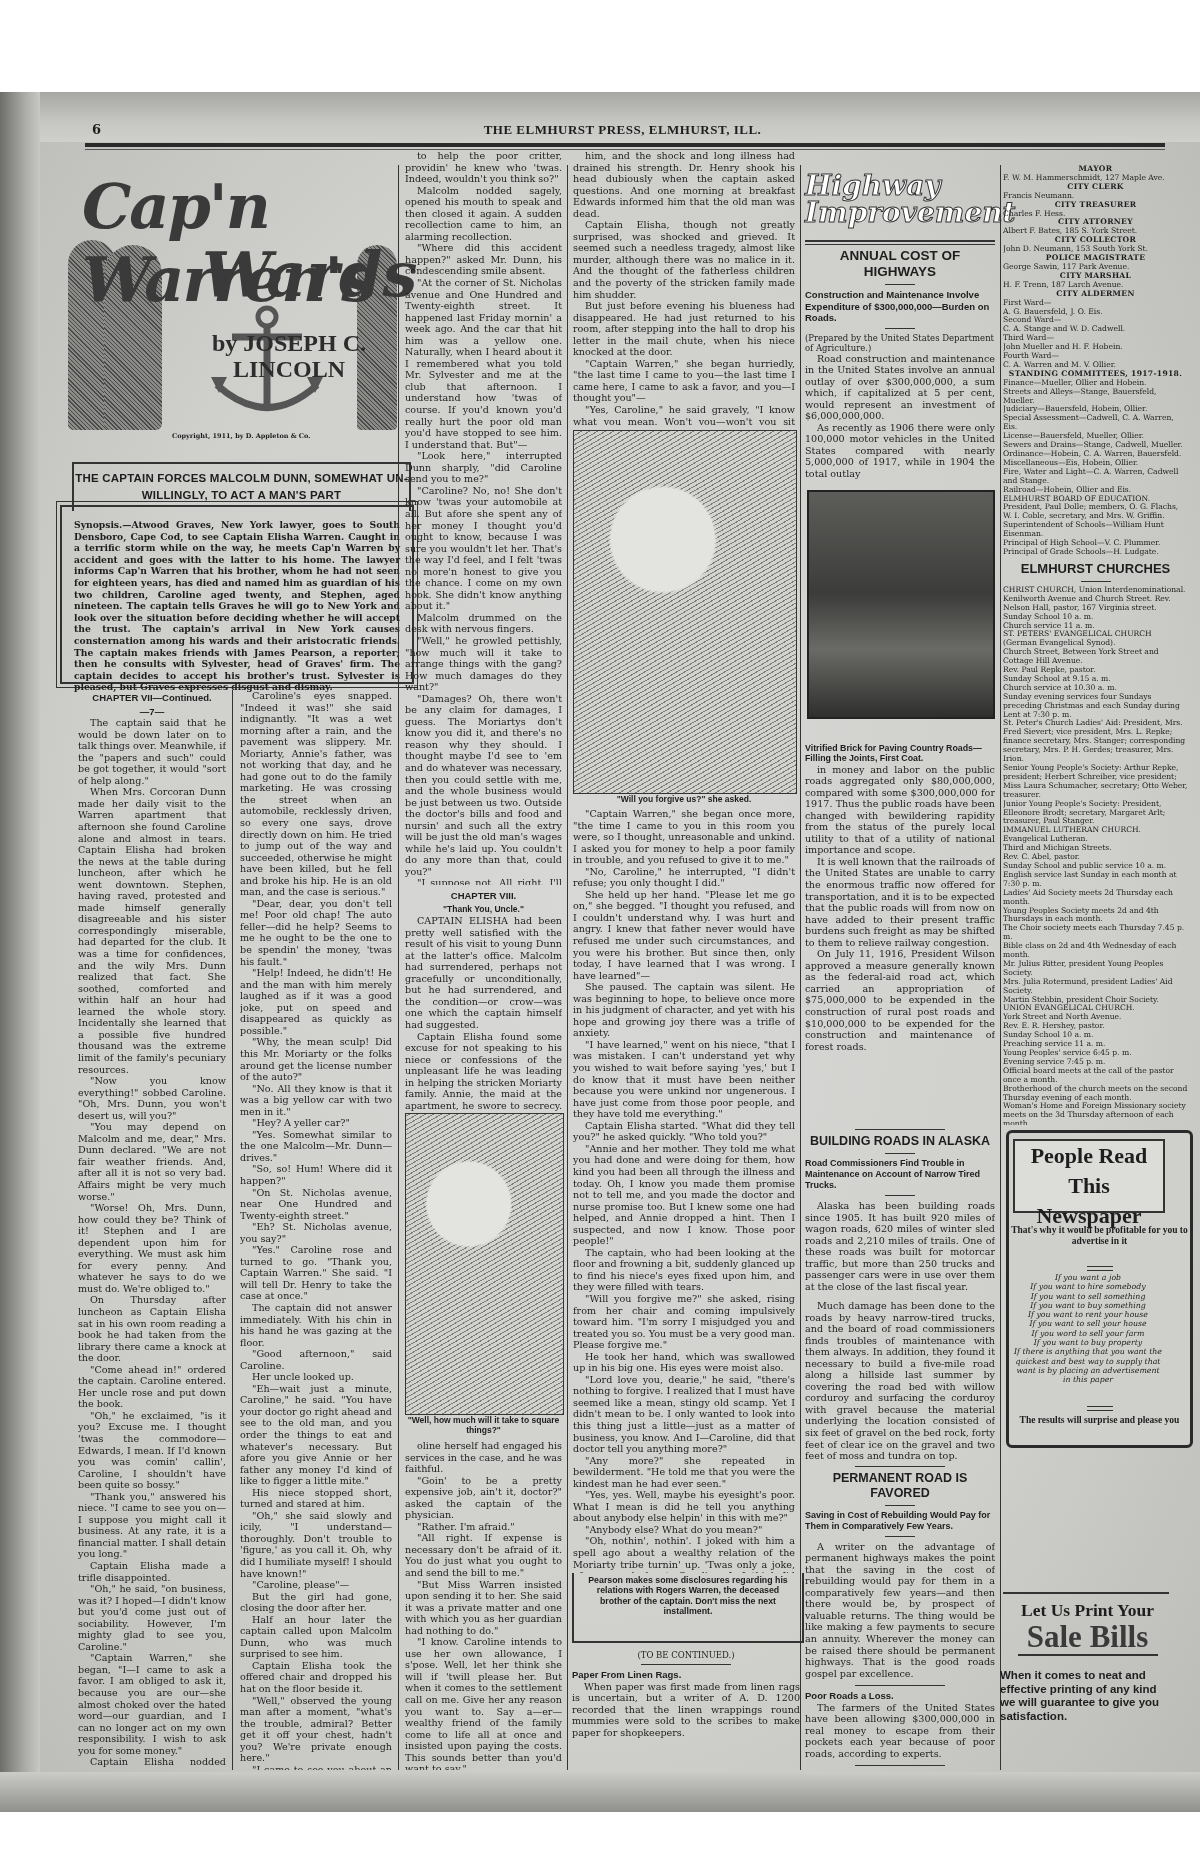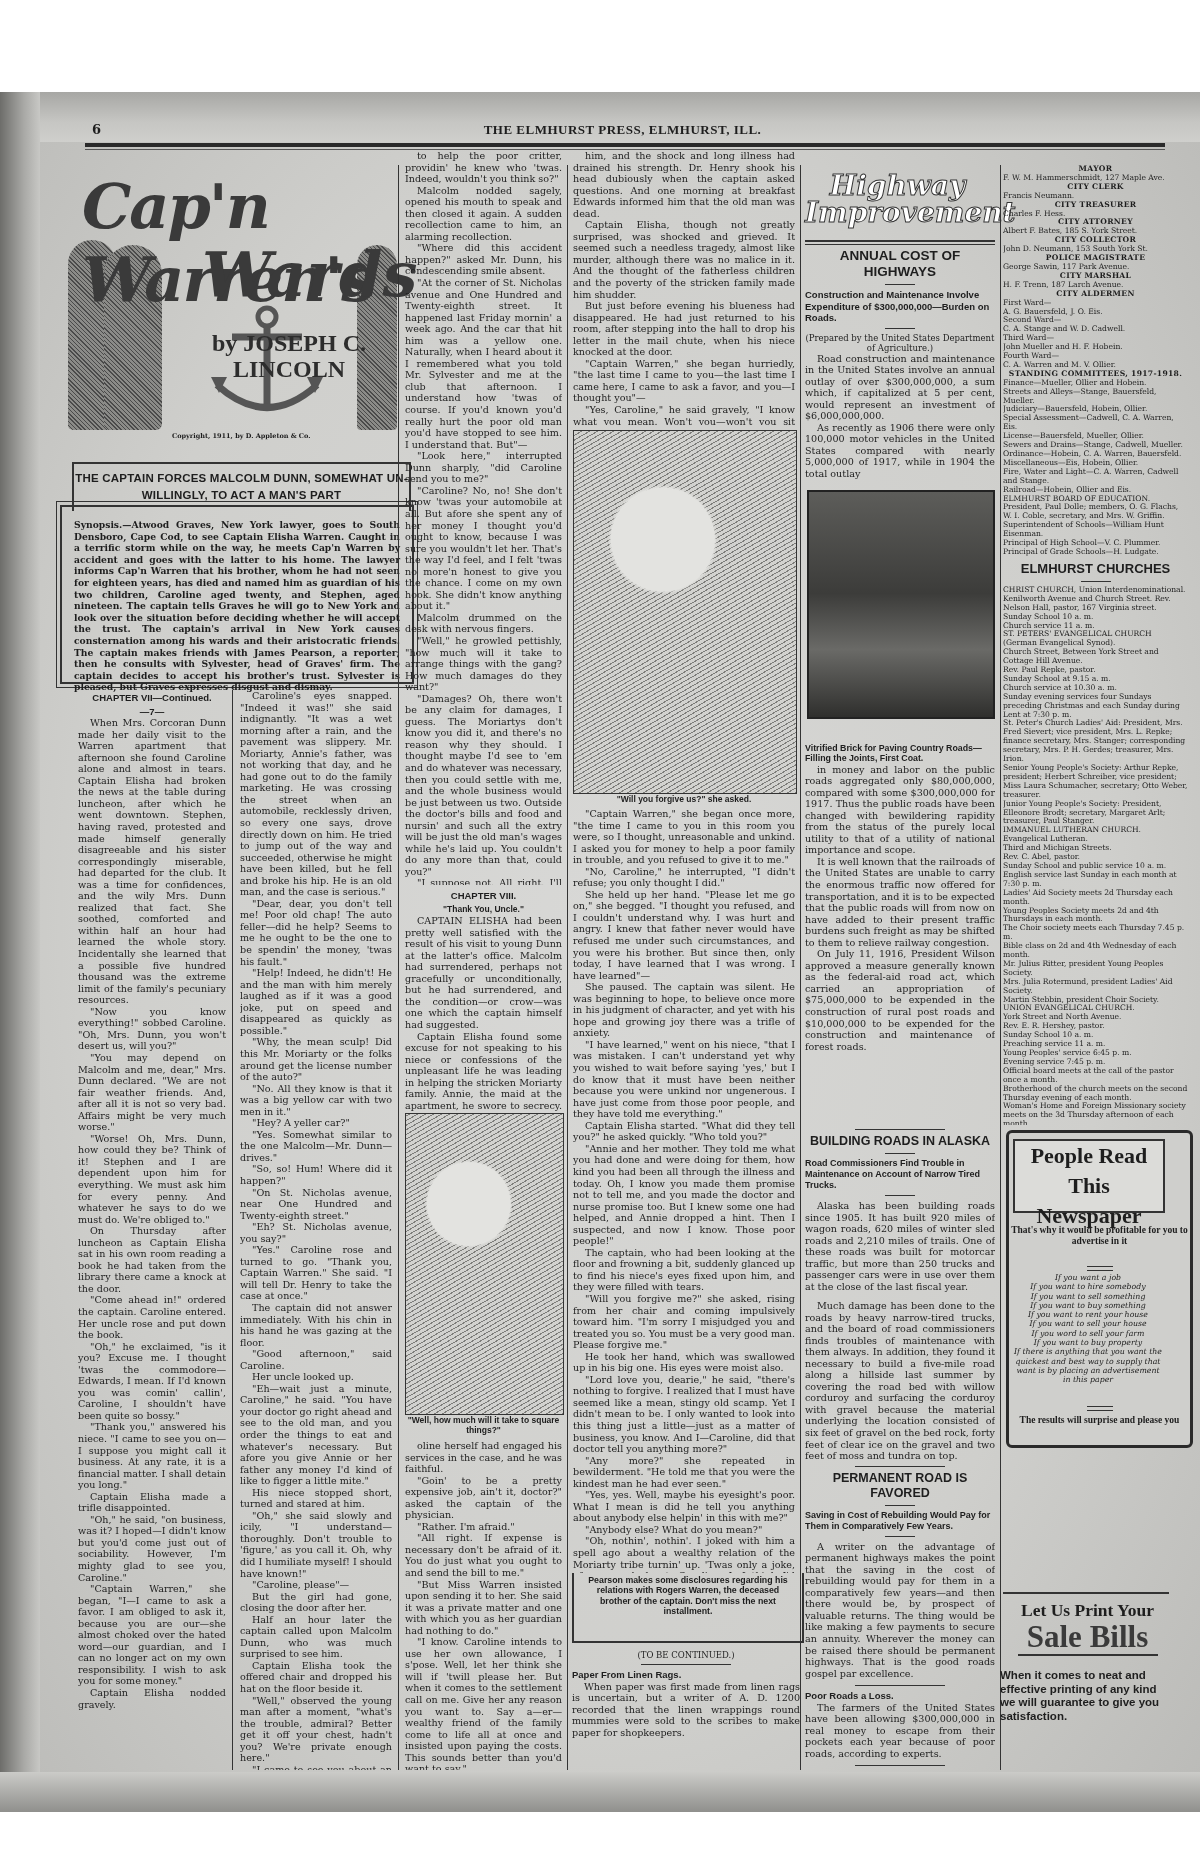--- a/index.html
+++ b/index.html
@@ -53,21 +53,21 @@
 
   .illus { position:absolute; border:1px solid #333; background:
       radial-gradient(circle at 40% 30%, #e3e3e0 0 18%, transparent 19%),
       repeating-linear-gradient(-30deg,#7d7d7a 0 1px,#d2d2cf 1px 4px); }
   .caption { position:absolute; font-family:"Liberation Sans", sans-serif; font-weight:bold; font-size:8.5px; text-align:center; line-height:10px; }
 
   .sec-title { font-family:"Liberation Sans", sans-serif; font-weight:bold; text-align:center; }
   .sec-sub { font-family:"Liberation Sans", sans-serif; font-weight:bold; text-align:left; font-size:9.5px; line-height:11.5px; }
 
   .hw-logo { position:absolute; left:805px; top:172px; width:185px; height:62px; font-family:"DejaVu Serif", serif; font-style:italic;
-    font-size:28px; line-height:27px; color:#fff; text-align:center; -webkit-text-stroke:1px #333; font-weight:bold; }
+    font-size:28px; line-height:27px; color:#fff; text-align:left; -webkit-text-stroke:1px #333; font-weight:bold; }
   .photo { position:absolute; border:2px solid #222;
     background:linear-gradient(180deg,#5d5d5a 0%,#3c3c3a 45%,#6a6a67 70%,#2f2f2d 100%); }
 
   .dir { position:absolute; left:1003px; top:165px; width:185px; font-size:7.6px; line-height:8.9px; }
   .dir .hd { text-align:center; font-weight:bold; letter-spacing:0.3px; }
   .dir .ln { white-space:nowrap; overflow:hidden; }
 
   .ad1 { position:absolute; left:1006px; top:1130px; width:160px; height:312px; border:3px solid #2a2a2a; border-radius:6px; background:#cfcfcc;padding-left:21px; }
   .ad1 .head { position:absolute; left:4px; top:6px; width:148px; height:70px; border:2px solid #333; background:#dcdcd9;
     font-family:"Liberation Serif", serif; font-weight:bold; font-size:22px; line-height:30px; text-align:center; }
@@ -129,20 +129,21 @@
     </div>
   </div>
   <div class="synbox">
     <div class="txt">Synopsis.—Atwood Graves, New York lawyer, goes to South Densboro, Cape Cod, to see Captain Elisha Warren. Caught in a terrific storm while on the way, he meets Cap'n Warren by accident and goes with the latter to his home. The lawyer informs Cap'n Warren that his brother, whom he had not seen for eighteen years, has died and named him as guardian of his two children, Caroline aged twenty, and Stephen, aged nineteen. The captain tells Graves he will go to New York and look over the situation before deciding whether he will accept the trust. The captain's arrival in New York causes consternation among his wards and their aristocratic friends. The captain makes friends with James Pearson, a reporter; then he consults with Sylvester, head of Graves' firm. The captain decides to accept his brother's trust. Sylvester is pleased, but Graves expresses disgust and dismay.</div>
   </div>
 
   <div class="col" style="left:78px;top:690px;width:148px;height:1080px;">
     <div class="chap-hd">CHAPTER VII—Continued.</div>
     <div class="chap-hd">—7—</div>
     <div id="col1">
+        <p>The captain said that he would be down later on to talk things over. Meanwhile, if the "papers and such" could be got together, it would "sort of help along."</p>
         <p>When Mrs. Corcoran Dunn made her daily visit to the Warren apartment that afternoon she found Caroline alone and almost in tears. Captain Elisha had broken the news at the table during luncheon, after which he went downtown. Stephen, having raved, protested and made himself generally disagreeable and his sister correspondingly miserable, had departed for the club. It was a time for confidences, and the wily Mrs. Dunn realized that fact. She soothed, comforted and within half an hour had learned the whole story. Incidentally she learned that a possible five hundred thousand was the extreme limit of the family's pecuniary resources.</p>
         <p>"Now you know everything!" sobbed Caroline. "Oh, Mrs. Dunn, you won't desert us, will you?"</p>
         <p>"You may depend on Malcolm and me, dear," Mrs. Dunn declared. "We are not fair weather friends. And, after all it is not so very bad. Affairs might be very much worse."</p>
         <p>"Worse! Oh, Mrs. Dunn, how could they be? Think of it! Stephen and I are dependent upon him for everything. We must ask him for every penny. And whatever he says to do we must do. We're obliged to."</p>
         <p>On Thursday after luncheon as Captain Elisha sat in his own room reading a book he had taken from the library there came a knock at the door.</p>
         <p>"Come ahead in!" ordered the captain. Caroline entered. Her uncle rose and put down the book.</p>
         <p>"Oh," he exclaimed, "is it you? Excuse me. I thought 'twas the commodore—Edwards, I mean. If I'd known you was comin' callin', Caroline, I shouldn't have been quite so bossy."</p>
         <p>"Thank you," answered his niece. "I came to see you on—I suppose you might call it business. At any rate, it is a financial matter. I shall detain you long."</p>
         <p>Captain Elisha made a trifle disappointed.</p>
         <p>"Oh," he said, "on business, was it? I hoped—I didn't know but you'd come just out of sociability. However, I'm mighty glad to see you, Caroline."</p>
@@ -263,21 +264,21 @@
   <div class="hw-logo">
     <div>Highway</div>
     <div>Improvement</div>
   </div>
   <div style="position:absolute;left:805px;top:240px;width:190px;height:2px;border-top:2px solid #333;border-bottom:1px solid #333;"></div>
   <div class="col" style="left:805px;top:248px;width:190px;height:880px;">
     <div class="sec-title" style="font-size:13.5px;line-height:16px;">ANNUAL COST OF HIGHWAYS</div>
     <div class="hr-s" style="width:30px;"></div>
     <div class="sec-sub">Construction and Maintenance Involve Expenditure of $300,000,000—Burden on Roads.</div>
     <div class="hr-s" style="width:30px;"></div>
-    <div style="text-align:center;font-size:8.5px;line-height:10px;">(Prepared by the United States Department of Agriculture.)</div>
+    <div style="text-align:left;font-size:8.5px;line-height:10px;">(Prepared by the United States Department of Agriculture.)</div>
     <div id="hw_top">
         <p>Road construction and maintenance in the United States involve an annual outlay of over $300,000,000, a sum which, if capitalized at 5 per cent, would represent an investment of $6,000,000,000.</p>
         <p>As recently as 1906 there were only 100,000 motor vehicles in the United States compared with nearly 5,000,000 of 1917, while in 1904 the total outlay</p>
       </div>
     <div class="photo" style="position:relative;width:184px;height:225px;margin:10px 0 4px 2px;"></div>
     <div class="sec-sub" style="font-size:8.8px;line-height:10.5px;margin-top:24px;">Vitrified Brick for Paving Country Roads—Filling the Joints, First Coat.</div>
     <div id="hw_bot">
         <p>in money and labor on the public roads aggregated only $80,000,000, compared with some $300,000,000 for 1917. Thus the public roads have been changed with bewildering rapidity from the status of the purely local utility to that of a utility of national importance and scope.</p>
         <p>It is well known that the railroads of the United States are unable to carry the enormous traffic now offered for transportation, and it is to be expected that the public roads will from now on have added to their present traffic burdens such freight as may be shifted to them to relieve railway congestion.</p>
         <p>On July 11, 1916, President Wilson approved a measure generally known as the federal-aid road act, which carried an appropriation of $75,000,000 to be expended in the construction of rural post roads and $10,000,000 to be expended for the construction and maintenance of forest roads.</p>

